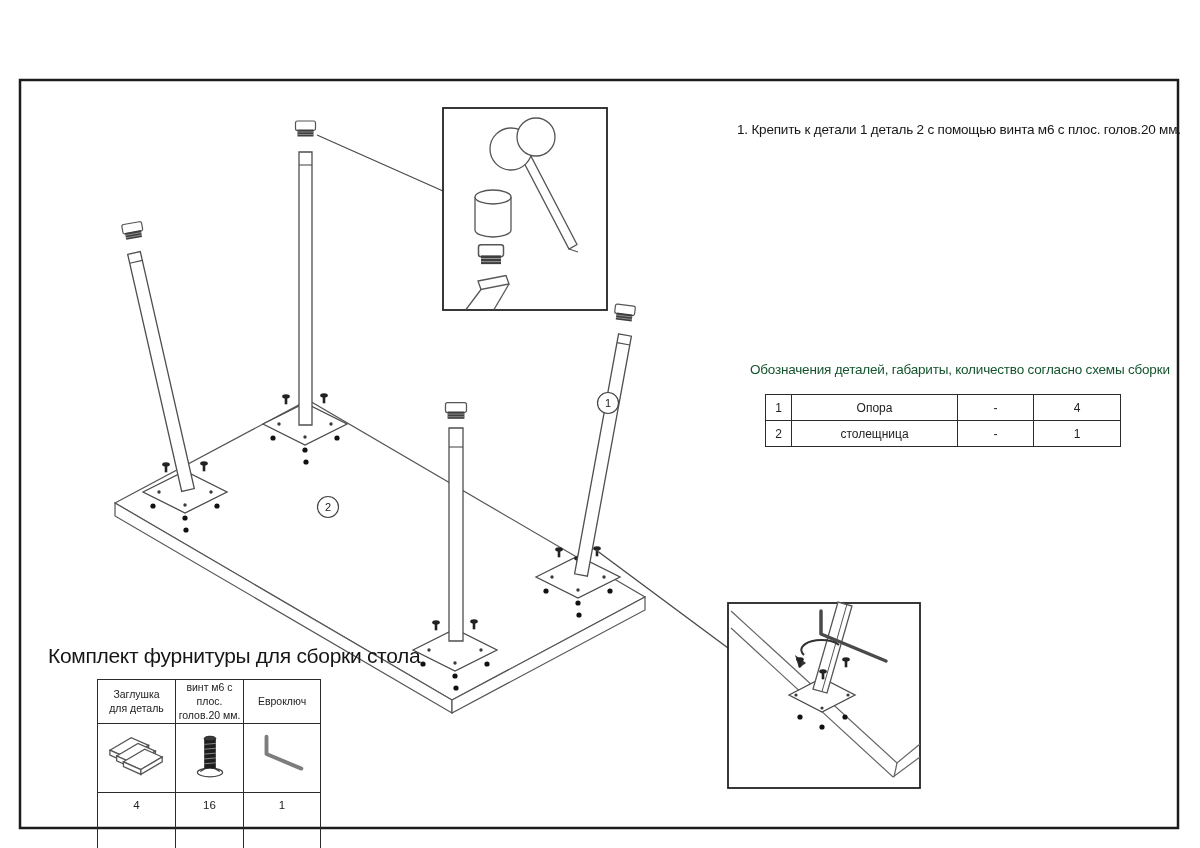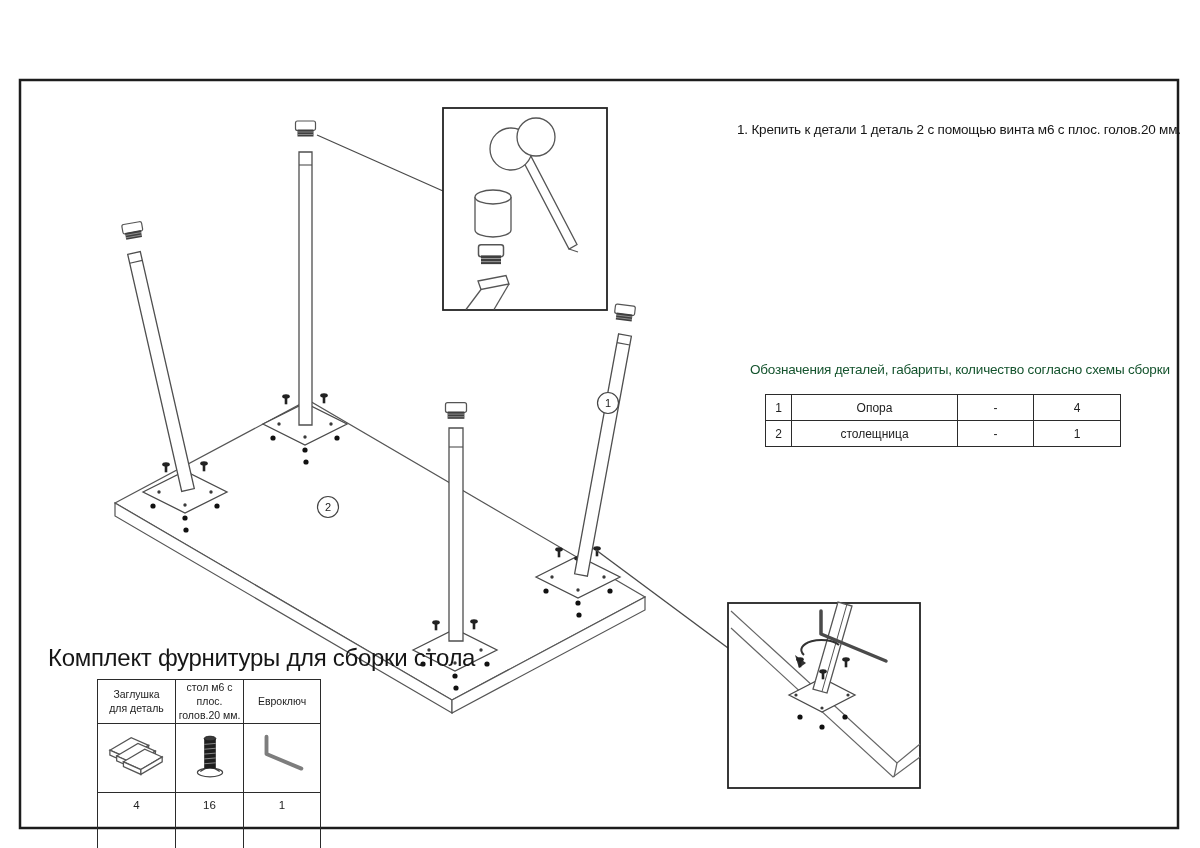--- a/index.html
+++ b/index.html
@@ -10,21 +10,21 @@
   #drawing{position:absolute;left:0;top:0;width:1200px;height:848px;}
   svg text{font-family:"Liberation Sans",sans-serif;fill:#222;}
   .abs{position:absolute;}
   .instructions{left:737px;top:119px;font-size:13.5px;line-height:21px;letter-spacing:-0.2px;color:#161616;}
   .parts-title{left:750px;top:362px;font-size:13.5px;letter-spacing:-0.2px;color:#14532d;}
   table.parts{position:absolute;left:765px;top:394px;border-collapse:collapse;table-layout:fixed;}
   table.parts td{
     border:1.6px solid #2b2b2b;height:25px;font-size:12px;text-align:center;
     padding:0;background:transparent;color:#222;
   }
-  .hw-title{left:48px;top:644px;font-size:24px;letter-spacing:-0.3px;color:#161616;}
+  .hw-title{left:48px;top:644px;font-size:21px;letter-spacing:-0.3px;color:#161616;}
   table.hw{position:absolute;left:97px;top:679px;border-collapse:collapse;table-layout:fixed;}
   table.hw td{
     border:1.6px solid #2b2b2b;text-align:center;vertical-align:middle;
     padding:0;background:transparent;color:#222;
   }
   table.hw td.hdr{height:36px;font-size:10.5px;line-height:1.35;}
   table.hw td.img{height:68px;}
   table.hw td.qty{height:58px;vertical-align:top;padding-top:6px;font-size:11.5px;}
 </style>
 </head>
@@ -196,21 +196,21 @@
       <col style="width:68px">
       <col style="width:77px">
     </colgroup>
   <tbody>
     <tr>
       <td class="hdr">
         <div>Заглушка</div>
         <div>для деталь</div>
       </td>
       <td class="hdr">
-        <div>стол м6 с плос.</div>
+        <div>винт м6 с плос.</div>
         <div>голов.20 мм.</div>
       </td>
       <td class="hdr">
         <div>Евроключ</div>
         <div></div>
       </td>
     </tr>
     <tr>
       <td class="img">
         <svg width="64" height="62" viewBox="0 0 64 64">

